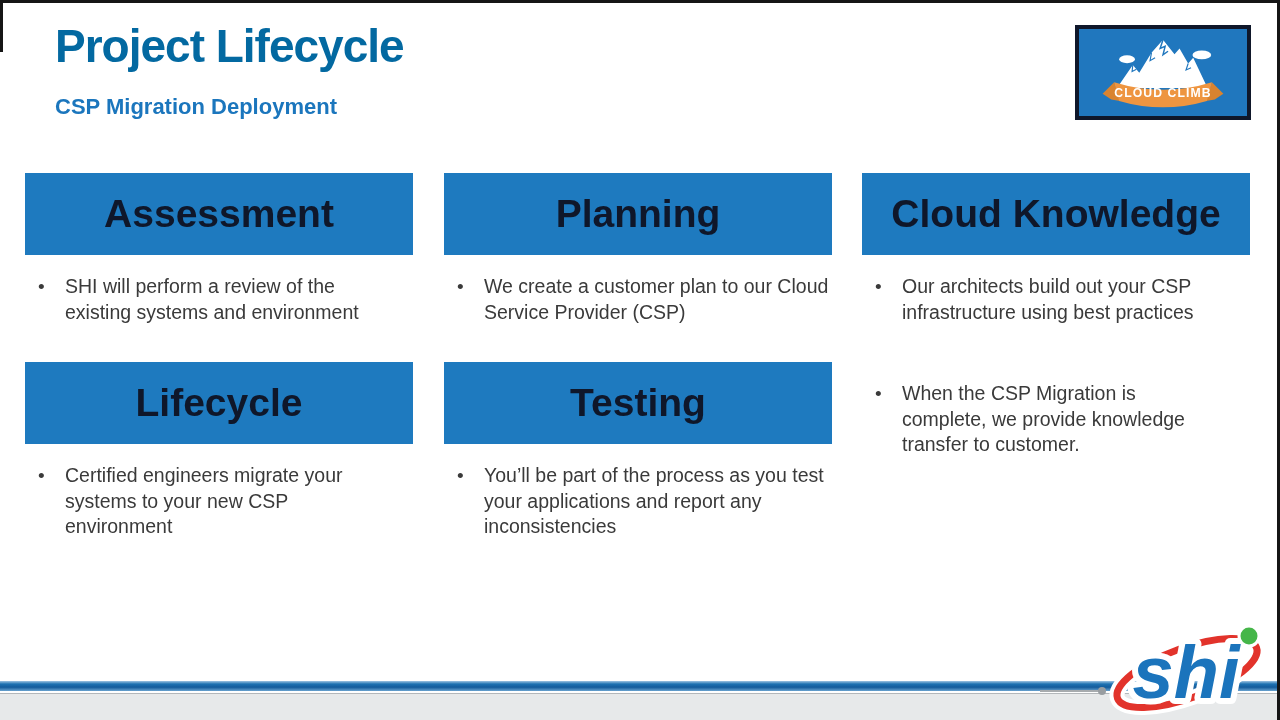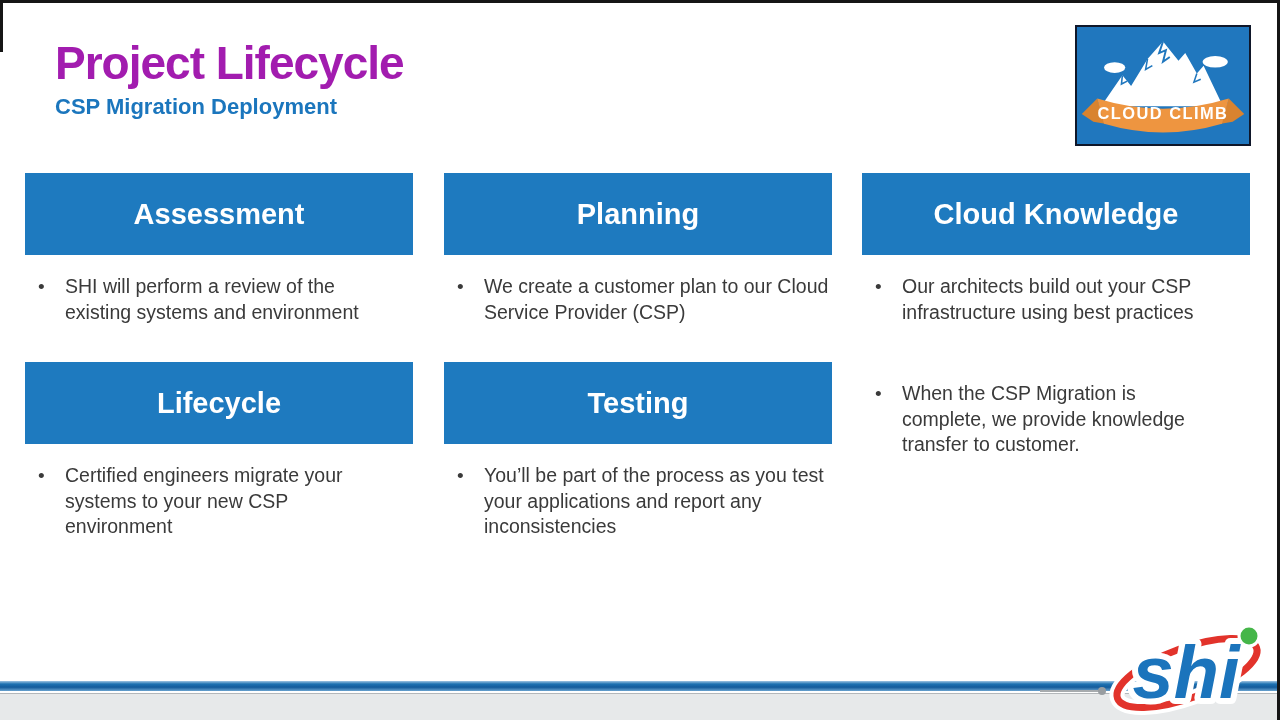--- a/index.html
+++ b/index.html
@@ -7,42 +7,42 @@
     position:relative;width:1280px;height:720px;background:#ffffff;overflow:hidden;
     font-family:"Liberation Sans", sans-serif;
   }
   
   .frame-top{position:absolute;left:0;top:0;width:1280px;height:3px;background:#151515;}
   .frame-right{position:absolute;right:0;top:0;width:3px;height:720px;background:#151515;}
   .frame-left-stub{position:absolute;left:0;top:0;width:3px;height:52px;background:#151515;}
 
   
   .title{
-    position:absolute;left:55px;top:38px;color:#a21caf;font-weight:bold;
+    position:absolute;left:55px;top:21px;color:#0369a1;font-weight:bold;
     font-size:46px;letter-spacing:-1px;line-height:1.1;
   }
   .subtitle{
     position:absolute;left:55px;top:94px;color:#1B76BD;font-weight:bold;font-size:22px;
   }
 
   
   .cloud-climb{
-    position:absolute;left:1075px;top:25px;width:176px;height:121px;
-    border:2px solid #0f172a;box-sizing:border-box;background:#2077BE;
+    position:absolute;left:1075px;top:25px;width:176px;height:95px;
+    border:4px solid #0f172a;box-sizing:border-box;background:#2077BE;
   }
   .cloud-climb svg{display:block;width:100%;height:100%;}
 
   
   .card{position:absolute;width:388px;}
   .r0{top:173px;} .r1{top:362px;}
   .c0{left:25px;} .c1{left:444px;} .c2{left:862px;}
   .card-header{
     height:82px;background:#1E7ABF;display:flex;align-items:center;justify-content:center;
   }
-  .card-header span{color:#ffffff;font-weight:bold;font-size:29px;}
+  .card-header span{color:#0f172a;font-weight:bold;font-size:39px;}
   .card-body{display:flex;margin-top:19px;padding-left:13px;}
   .marker{width:27px;flex:none;font-size:19px;color:#3A3A3A;line-height:1.32;}
   .card-body p{margin:0;font-size:19.5px;color:#3A3A3A;line-height:1.32;}
   .c0 .card-body p{width:330px;}
   .c1 .card-body p{width:345px;}
   .c2 .card-body p{width:302px;}
 
   
   .footer-bar{
     position:absolute;left:0;top:681px;width:1280px;height:10px;

